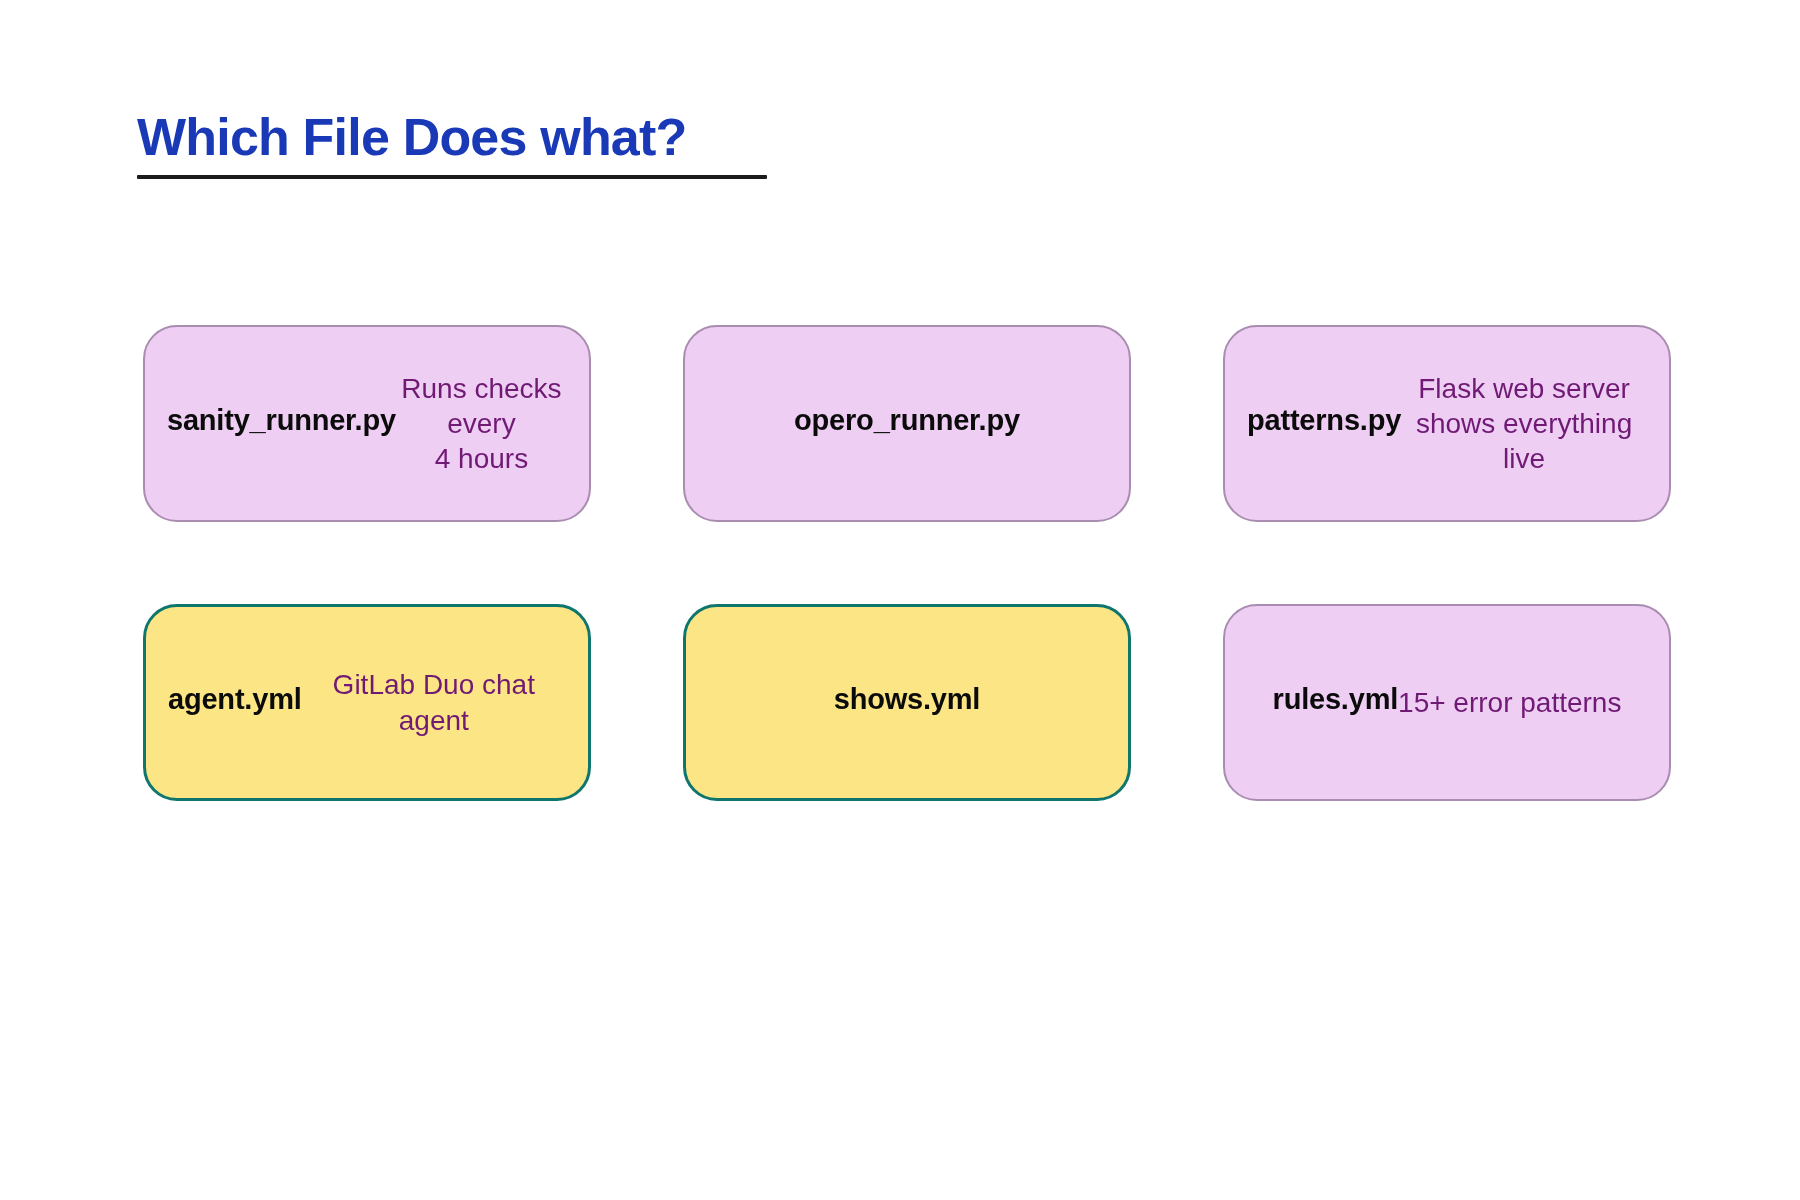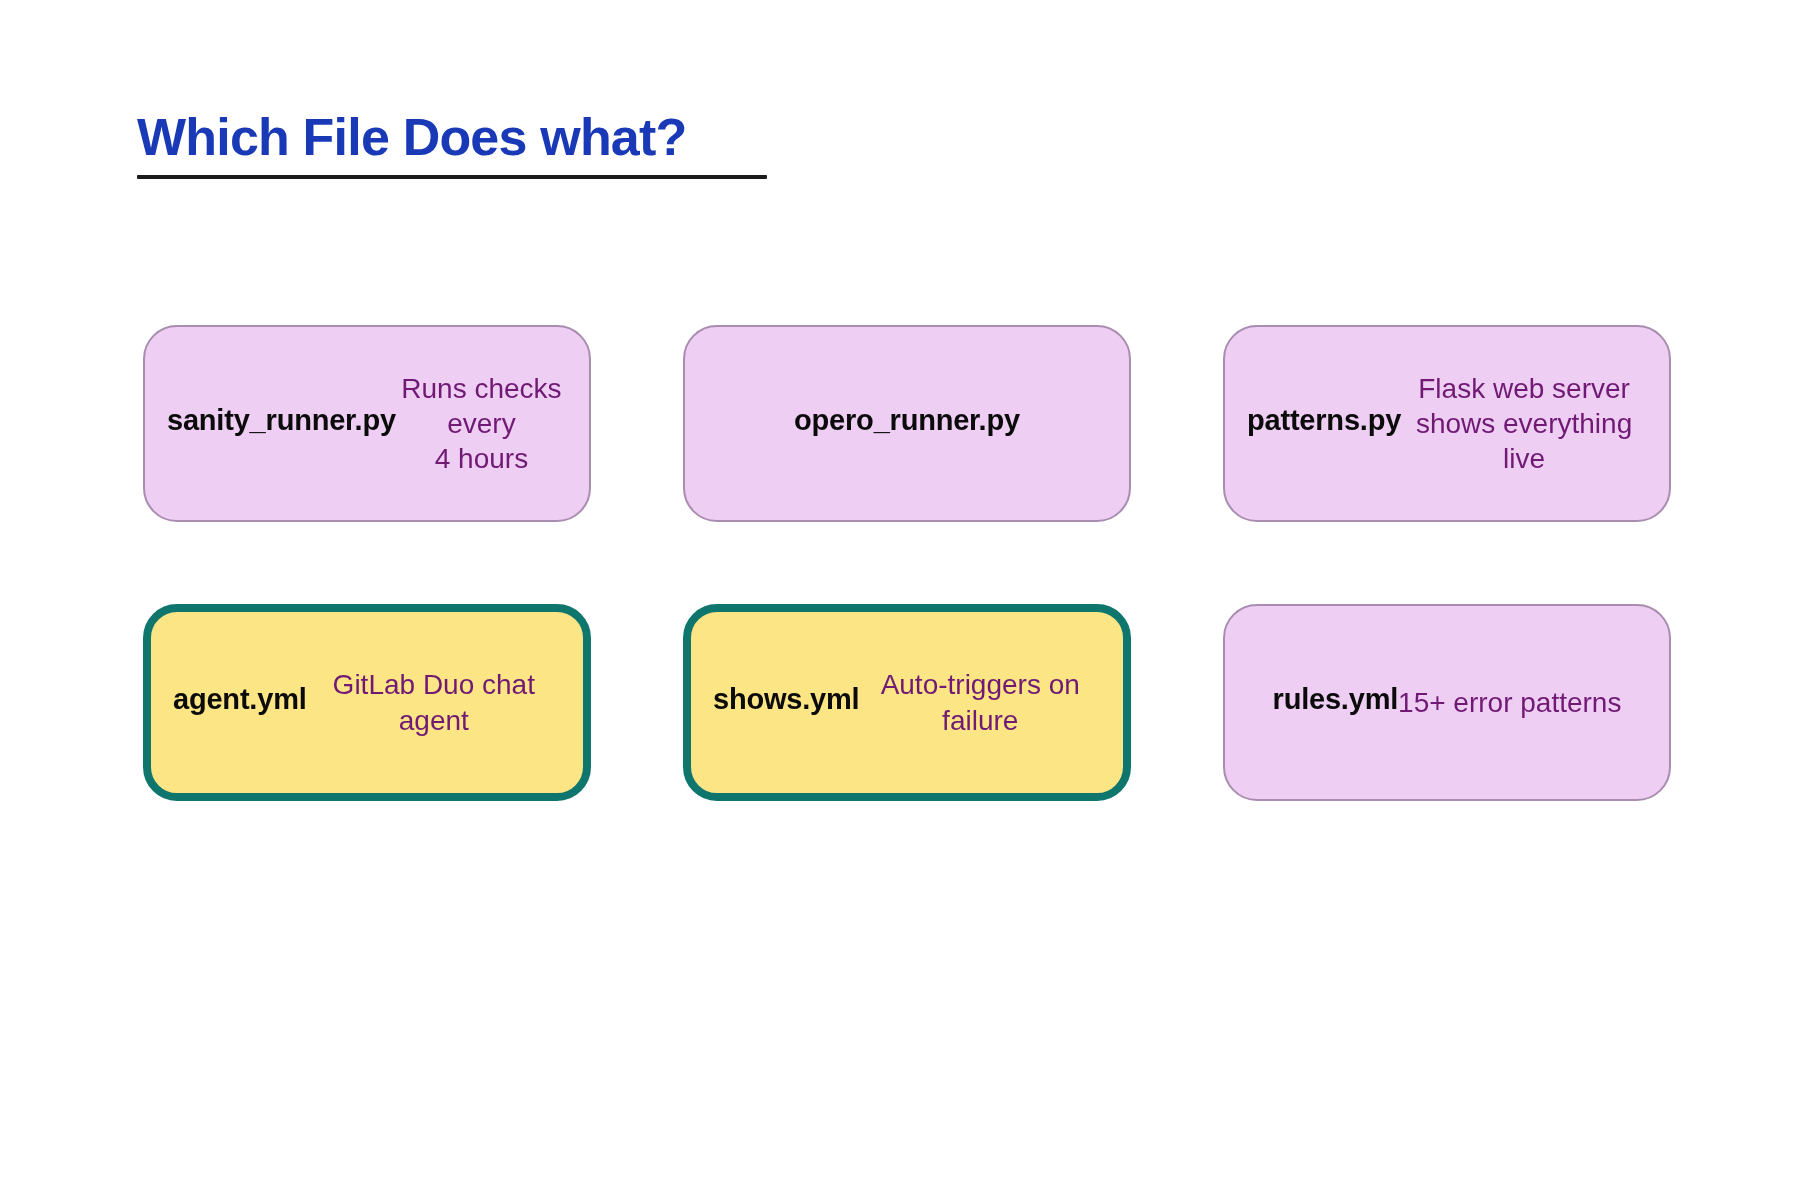--- a/index.html
+++ b/index.html
@@ -67,21 +67,21 @@
     justify-content: center;
     text-align: center;
     padding: 1px 22px;
   }
   .card.purple {
     background: #eeceF2;
     border: 2.5px solid #a98db0;
   }
   .card.yellow {
     background: #fce584;
-    border: 8px solid #0f766e;
+    border: 3px solid #0f766e;
     text-align: center;
   }
 
   .card-title {
     font-size: 29px;
     font-weight: 800;
     color: #0b0b0b;
     letter-spacing: -0.2px;
     margin: 0 0 6px 0;
     line-height: 1.15;
@@ -133,23 +133,20 @@
 
     <div class="card yellow">
       <div class="card-title">agent.yml</div>
       <div class="card-desc">
         <span>GitLab Duo chat agent</span>
       </div>
     </div>
 
     <div class="card yellow">
       <div class="card-title">shows.yml</div>
-      <div class="card-desc">
-        <span>Auto-triggers on failure</span>
-      </div>
     </div>
 
     <div class="card purple">
       <div class="card-title">rules.yml</div>
       <div class="card-desc">
         <span>15+ error patterns</span>
       </div>
     </div>
 
   </div>

